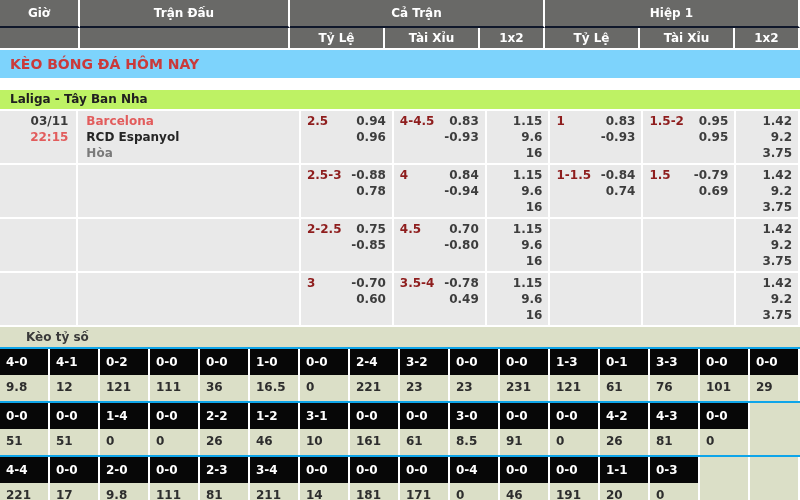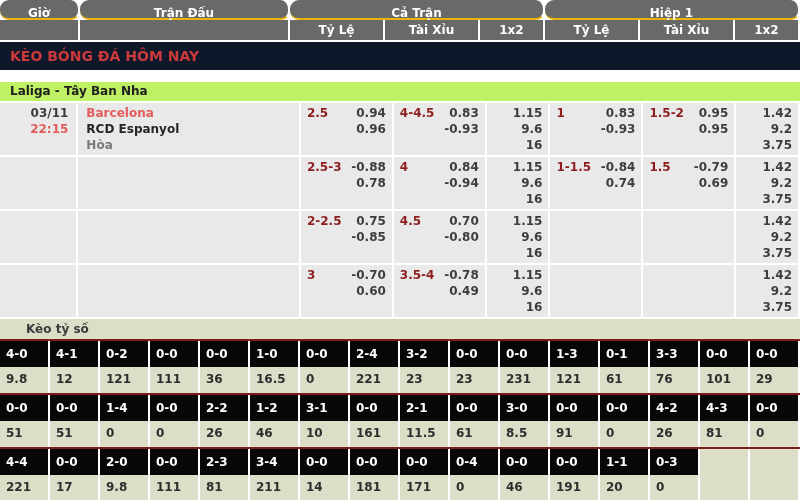--- a/index.html
+++ b/index.html
@@ -1,44 +1,44 @@
 <!DOCTYPE html>
 <html><head>
 <meta charset="utf-8">
 <style>
   *{margin:0;padding:0;box-sizing:border-box;}
   html,body{width:800px;height:500px;background:#fff;overflow:hidden;
     font-family:"DejaVu Sans","Liberation Sans",sans-serif;font-weight:bold;}
   .hdr-row{display:flex;}
   .hc{background:#696967;color:#fff;font-size:12px;text-align:center;border-right:2px solid #fff;}
-  .rA .hc{height:20px;line-height:26px;border-bottom:2px solid #eab308;border-radius:9px;}
+  .rA .hc{height:28px;line-height:26px;border-bottom:2px solid #0f172a;}
   .rB .hc{height:20px;line-height:20px;}
   .w-time{width:80px}.w-match{width:210px}.w-span{width:255px}
   .w-hc{width:95px}.w-ou{width:95px}.w-x2{width:65px}
-  .title-bar{margin-top:2px;height:28px;line-height:28px;background:#0f172a;color:#ca3a3a;font-size:14px;padding-left:10px;}
+  .title-bar{margin-top:2px;height:28px;line-height:28px;background:#7dd3fc;color:#ca3a3a;font-size:14px;padding-left:10px;}
   .league-bar{margin-top:12px;height:19px;line-height:19px;background:#bef264;color:#202020;font-size:12px;padding-left:10px;}
   #odds-rows{margin-top:2px;}
   .odds-row{display:flex;margin-bottom:2px;}
   .cell{background:#e9e9e9;border-right:2px solid #fff;height:52px;font-size:12px;color:#3d3d3d;padding:2px 6px;}
   .c-time{width:80px;text-align:right;padding-right:8px;}
   .c-match{width:228px;padding-left:8px;}
   .c-hc{width:95px;}
   .c-x2{width:65px;text-align:right;}
   .date{color:#3a3a3a;line-height:16px;}
   .time{color:#e25c5c;line-height:16px;}
   .home{color:#e25c5c;line-height:16px;}
   .away{color:#262626;line-height:16px;}
   .draw{color:#7a7a7a;line-height:16px;}
   .oline{display:flex;justify-content:space-between;line-height:16px;min-height:16px;}
   .oline .ln{color:#8e1d1d;}
   .oline .v{margin-left:auto;}
   .c-x2 div{line-height:16px;min-height:16px;}
   #score-section{margin-top:2px;background:#dbdfc7;height:182px;}
   .score-title{height:20px;line-height:20px;padding-left:26px;color:#3a3a3a;font-size:12px;}
-  .score-row{display:flex;border-top:2px solid #7f1d1d;}
+  .score-row{display:flex;border-top:2px solid #0ea5e9;}
   .score-col{width:50px;border-right:2px solid #fff;}
   .score-box{height:26px;line-height:26px;background:#070707;color:#fff;font-size:12px;padding-left:6px;overflow:hidden;}
   .score-col.empty .score-box{background:transparent;}
   .score-val{height:26px;line-height:24px;color:#2e2e2e;font-size:12px;padding-left:6px;}
 </style>
 </head>
 <body>
 
 <div class="hdr-row rA">
   <div class="hc w-time">Giờ</div>
@@ -366,24 +366,20 @@
         </div>
         <div class="score-col">
           <div class="score-box">3-1</div>
           <div class="score-val">10</div>
         </div>
         <div class="score-col">
           <div class="score-box">0-0</div>
           <div class="score-val">161</div>
         </div>
         <div class="score-col">
-          <div class="score-box">2-1</div>
-          <div class="score-val">11.5</div>
-        </div>
-        <div class="score-col">
           <div class="score-box">0-0</div>
           <div class="score-val">61</div>
         </div>
         <div class="score-col">
           <div class="score-box">3-0</div>
           <div class="score-val">8.5</div>
         </div>
         <div class="score-col">
           <div class="score-box">0-0</div>
           <div class="score-val">91</div>

